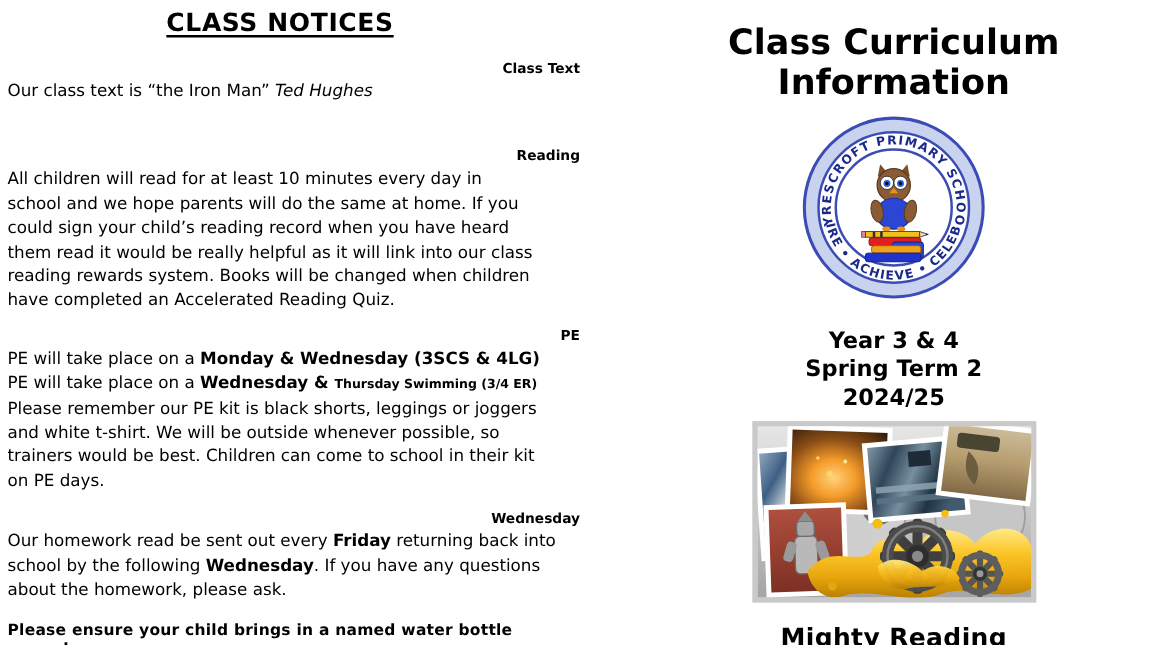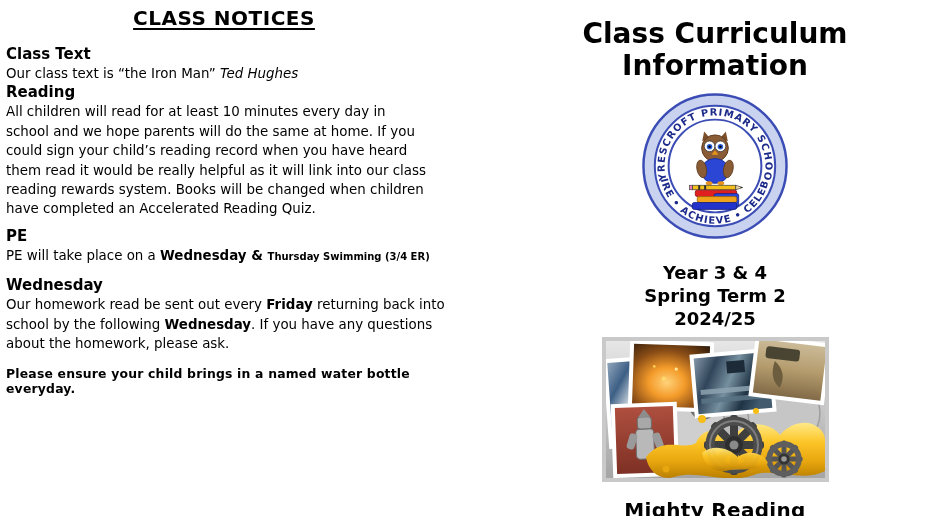--- a/index.html
+++ b/index.html
@@ -13,29 +13,29 @@
   .page { position: relative; width: 932px; height: 516px; background: #fff; }
 
   
   .left-col { position: absolute; left: 6px; top: 6px; width: 458px; }
   .notice-title {
     width: 436px; text-align: center;
     font-size: 20px; line-height: 24px; font-weight: bold;
     text-decoration: underline; text-decoration-thickness: 2px; text-underline-offset: 3px;
     letter-spacing: 0.5px;
   }
-  .section-heading { font-size: 15px; line-height: 19px; font-weight: bold; }
+  .section-heading { font-size: 11px; line-height: 19px; font-weight: bold; text-align: right; }
   .body-text { font-size: 13.4px; line-height: 19.4px; }
   .prelines { white-space: pre-line; }
   .nowrap { white-space: nowrap; }
   .italic { font-style: italic; }
   b { font-weight: bold; }
   .small-bold { font-size: 10px; font-weight: bold; }
   .sec-class-text { margin-top: 15px; }
-  .sec-reading { margin-top: 0; }
+  .sec-reading { margin-top: 32px; }
   .sec-pe { margin-top: 8px; }
   .sec-homework { margin-top: 10px; }
   .water-note { margin-top: 13px; font-size: 12.4px; font-weight: bold; letter-spacing: 0.2px; }
 
   
   .right-col { position: absolute; left: 529px; top: 18px; width: 372px; text-align: center; }
   .curriculum-title { font-size: 28px; line-height: 32px; font-weight: bold; }
   .logo-wrap { margin-top: 10px; }
   .logo-svg { display: inline-block; }
   .arc-text { font-size: 10px; font-weight: bold; letter-spacing: 1.1px; }
@@ -64,21 +64,26 @@
       <div class="body-text prelines">All children will read for at least 10 minutes every day in
 school and we hope parents will do the same at home. If you
 could sign your child’s reading record when you have heard
 them read it would be really helpful as it will link into our class
 reading rewards system. Books will be changed when children
 have completed an Accelerated Reading Quiz.</div>
     </div>
 
     <div class="sec-pe">
       <div class="section-heading">PE</div>
+      <div class="body-text nowrap"><span>PE will take place on a </span><b>Monday &amp; Wednesday (3SCS &amp; 4LG)</b></div>
       <div class="body-text nowrap"><span>PE will take place on a </span><b>Wednesday &amp; </b><span class="small-bold">Thursday Swimming (3/4 ER)</span></div>
+      <div class="body-text prelines">Please remember our PE kit is black shorts, leggings or joggers
+and white t-shirt.  We will be outside whenever possible, so
+trainers would be best. Children can come to school in their kit
+on PE days.</div>
     </div>
 
     <div class="sec-homework">
       <div class="section-heading">Wednesday</div>
       <div class="body-text"><span>Our homework read be sent out every </span><b>Friday</b><span> returning back into school by the following </span><b>Wednesday</b><span>. If you have any questions about the homework, please  ask.</span></div>
     </div>
 
     <div class="water-note">Please ensure your child brings in a named water bottle everyday.</div>
   </div>
 

